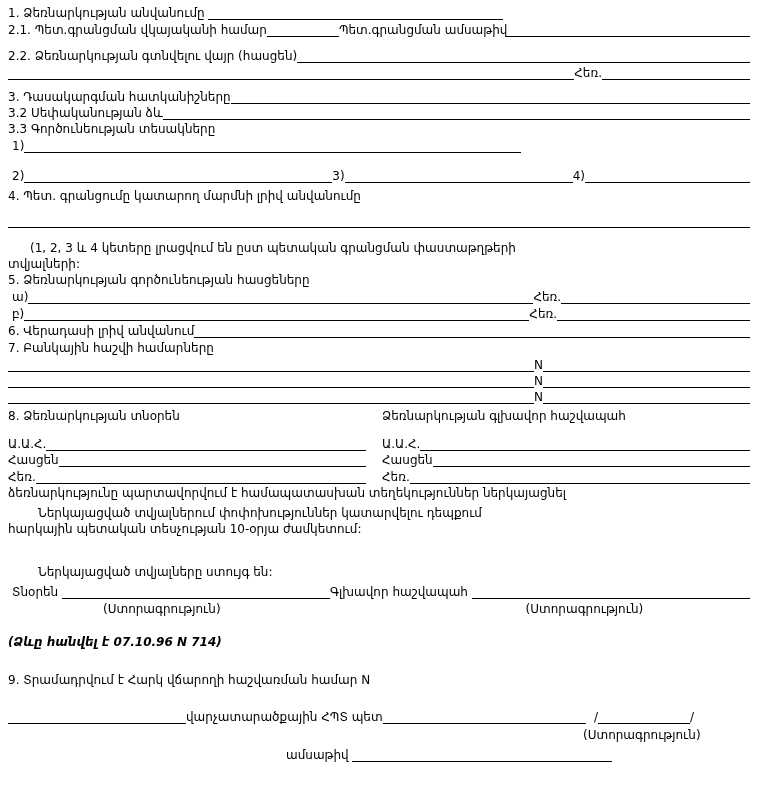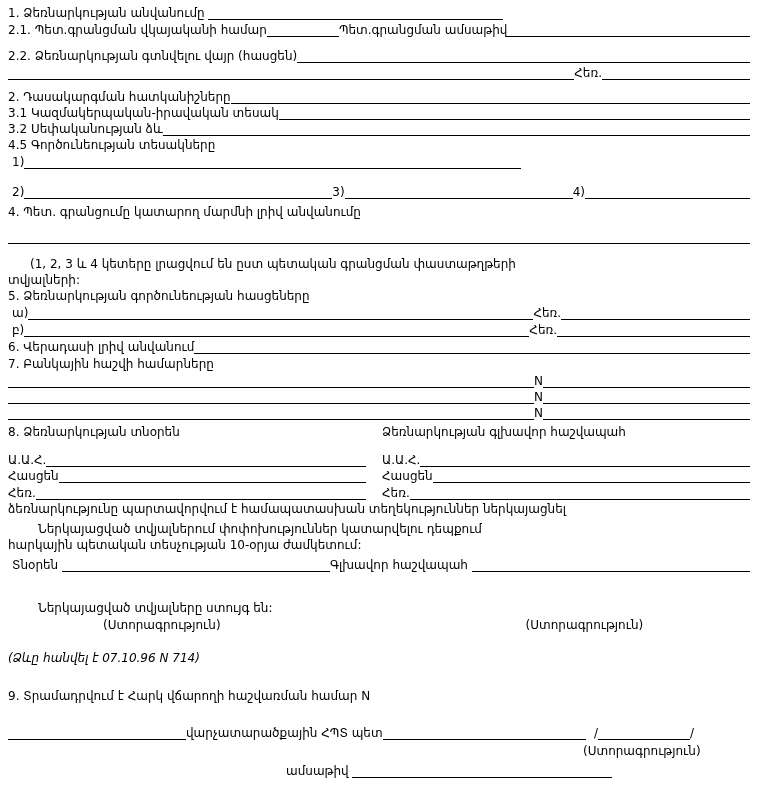--- a/index.html
+++ b/index.html
@@ -9,21 +9,21 @@
     font-family:"DejaVu Sans", sans-serif;
     font-size:12px; color:#000;
     overflow:hidden;
   }
   .page { width:758px; height:788px; padding:6px 8px 0 8px; overflow:hidden; }
   .row { display:flex; align-items:flex-end; line-height:14px; min-height:14px; }
   .lbl { white-space:pre; }
   .blank { display:inline-block; border-bottom:1px solid #000; height:12px; }
   .grow { flex:1 1 auto; }
   .col { display:flex; align-items:flex-end; }
-  .removed-note { font-weight:normal; font-style:italic; }
+  .removed-note { font-weight:bold; font-style:italic; }
 </style>
 </head>
 <body>
 
 <div class="page">
 
   <div class="row">
     <span class="lbl">1. Ձեռնարկության անվանումը </span>
     <span class="blank" style="width:295px"></span>
   </div>
@@ -39,33 +39,29 @@
     <span class="lbl">2.2. Ձեռնարկության գտնվելու վայր (հասցեն)</span>
     <span class="blank grow"></span>
   </div>
   <div class="row" style="margin-top:3px">
     <span class="blank grow"></span>
     <span class="lbl">Հեռ.</span>
     <span class="blank" style="width:148px"></span>
   </div>
 
   <div class="row" style="margin-top:10px">
-    <span class="lbl">2. Դասակարգման հատկանիշները</span>
-    <span class="blank grow"></span>
-  </div>
-  <div class="row" style="margin-top:2px">
-    <span class="lbl">3.1 Կազմակերպական-իրավական տեսակ</span>
+    <span class="lbl">3. Դասակարգման հատկանիշները</span>
     <span class="blank grow"></span>
   </div>
   <div class="row" style="margin-top:2px">
     <span class="lbl">3.2 Սեփականության ձև</span>
     <span class="blank grow"></span>
   </div>
   <div class="row" style="margin-top:2px">
-    <span class="lbl">4.5 Գործունեության տեսակները</span>
+    <span class="lbl">3.3 Գործունեության տեսակները</span>
   </div>
   <div class="row" style="margin-top:3px">
     <span class="lbl" style="margin-left:4px">1)</span>
     <span class="blank" style="width:497px"></span>
   </div>
   <div class="row" style="margin-top:16px">
     <span class="lbl" style="margin-left:4px">2)</span>
     <span class="blank" style="width:308px"></span>
     <span class="lbl">3)</span>
     <span class="blank" style="width:228px"></span>
@@ -169,29 +165,29 @@
   <div class="row" style="margin-top:2px">
     <span class="lbl">ձեռնարկությունը պարտավորվում է համապատասխան տեղեկություններ ներկայացնել</span>
   </div>
   <div class="row" style="margin-top:6px">
     <span class="lbl" style="margin-left:30px">Ներկայացված տվյալներում փոփոխություններ կատարվելու դեպքում</span>
   </div>
   <div class="row" style="margin-top:2px">
     <span class="lbl">հարկային պետական տեսչության 10-օրյա ժամկետում:</span>
   </div>
 
+  <div class="row" style="margin-top:29px">
+    <span class="lbl" style="margin-left:30px">Ներկայացված տվյալները ստույգ են:</span>
+  </div>
+
   <div class="row" style="margin-top:6px">
     <span class="lbl" style="margin-left:4px">Տնօրեն </span>
     <span class="blank" style="width:268px"></span>
     <span class="lbl">Գլխավոր հաշվապահ </span>
     <span class="blank grow"></span>
-  </div>
-
-  <div class="row" style="margin-top:29px">
-    <span class="lbl" style="margin-left:30px">Ներկայացված տվյալները ստույգ են:</span>
   </div>
   <div class="row" style="margin-top:3px">
     <span class="lbl" style="margin-left:95px">(Ստորագրություն)</span>
     <span class="lbl" style="margin-left:305px">(Ստորագրություն)</span>
   </div>
 
   <div class="row removed-note" style="margin-top:19px">
     <span class="lbl">(Ձևը հանվել է 07.10.96 N 714)</span>
   </div>
 

